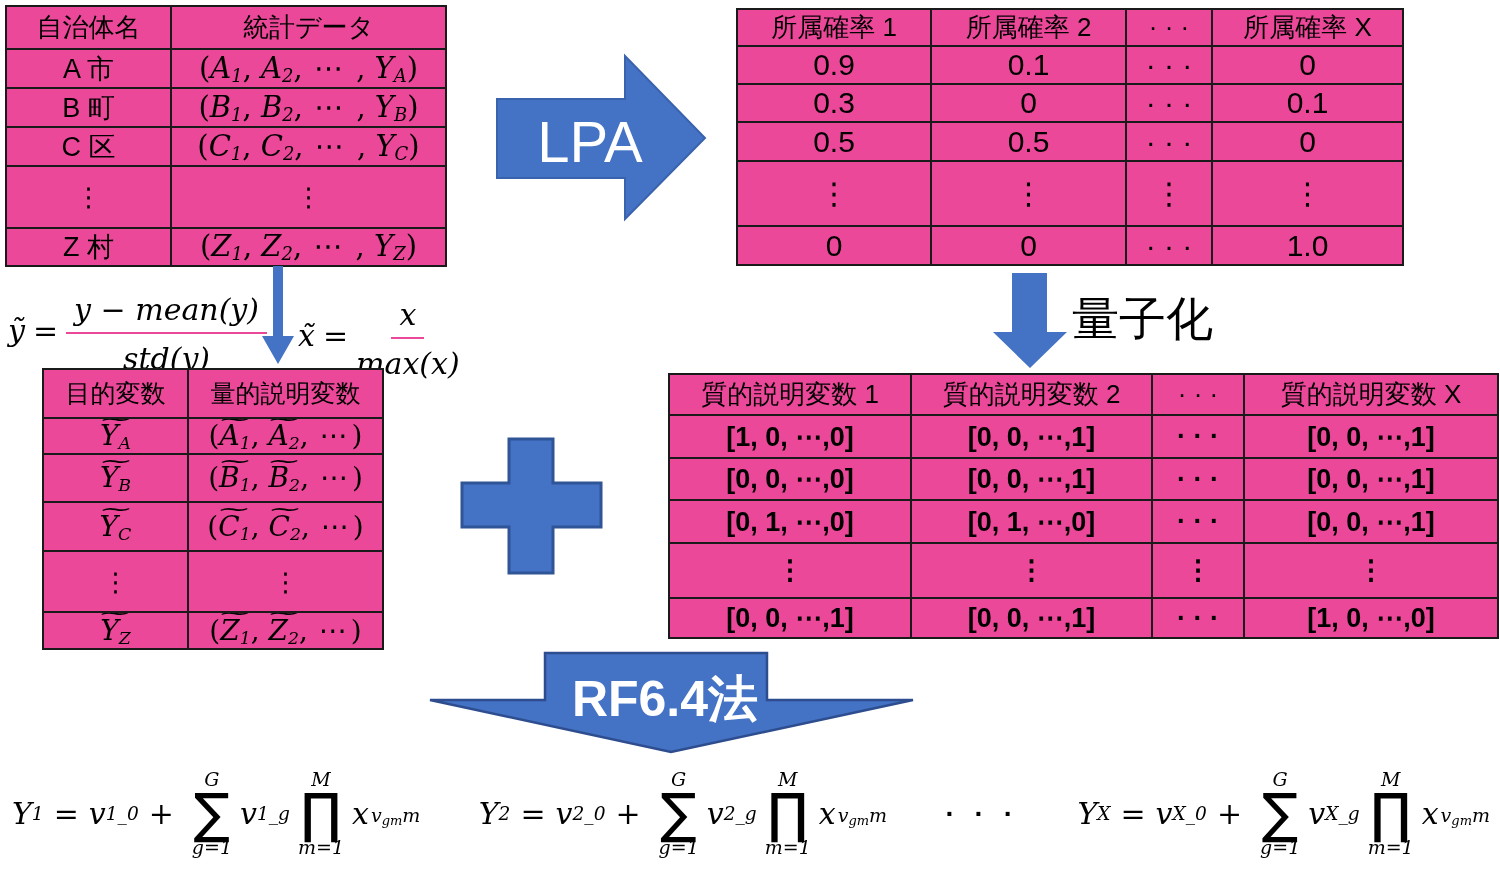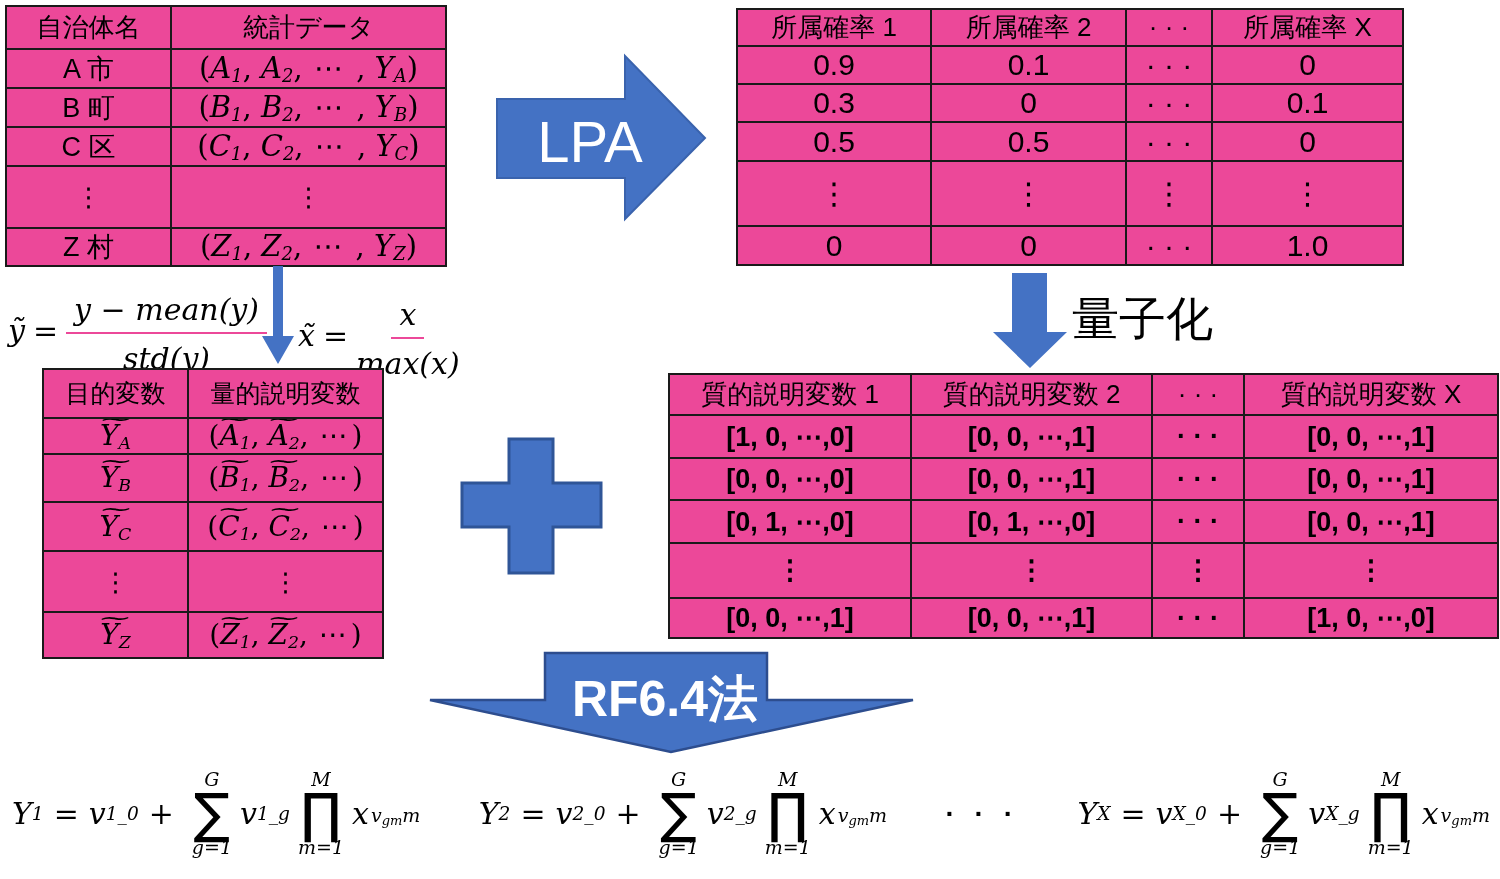--- a/index.html
+++ b/index.html
@@ -25,21 +25,21 @@
   #probTable td{font-size:30px;}
   #probTable tr:nth-child(1){height:24px;} #probTable tr:nth-child(2){height:38px;}
   #probTable tr:nth-child(3){height:38px;} #probTable tr:nth-child(4){height:39px;}
   #probTable tr:nth-child(5){height:65px;} #probTable tr:nth-child(6){height:39px;}
   
   #targetTable{left:42px;top:368px;width:340px;}
   #targetTable th{font-size:25px;}
   #targetTable td.math{font-size:28px;}
   #targetTable tr:nth-child(1){height:49px;} #targetTable tr:nth-child(2){height:35px;}
   #targetTable tr:nth-child(3){height:48px;} #targetTable tr:nth-child(4){height:49px;}
-  #targetTable tr:nth-child(5){height:61px;} #targetTable tr:nth-child(6){height:46px;border-radius:16px;}
+  #targetTable tr:nth-child(5){height:61px;} #targetTable tr:nth-child(6){height:37px;border-radius:16px;}
   
   #qualTable{left:668px;top:373px;width:829px;}
   #qualTable th{font-size:26px;}
   #qualTable td{font-size:27px;font-weight:bold;}
   #qualTable tr:nth-child(1){height:41px;} #qualTable tr:nth-child(2){height:43px;}
   #qualTable tr:nth-child(3){height:42px;} #qualTable tr:nth-child(4){height:43px;}
   #qualTable tr:nth-child(5){height:55px;} #qualTable tr:nth-child(6){height:40px;}
   
   .math, .mathline, .eq{font-family:"DejaVu Serif", serif;}
   .math i,.mathline i,.eq i{font-style:italic;}

